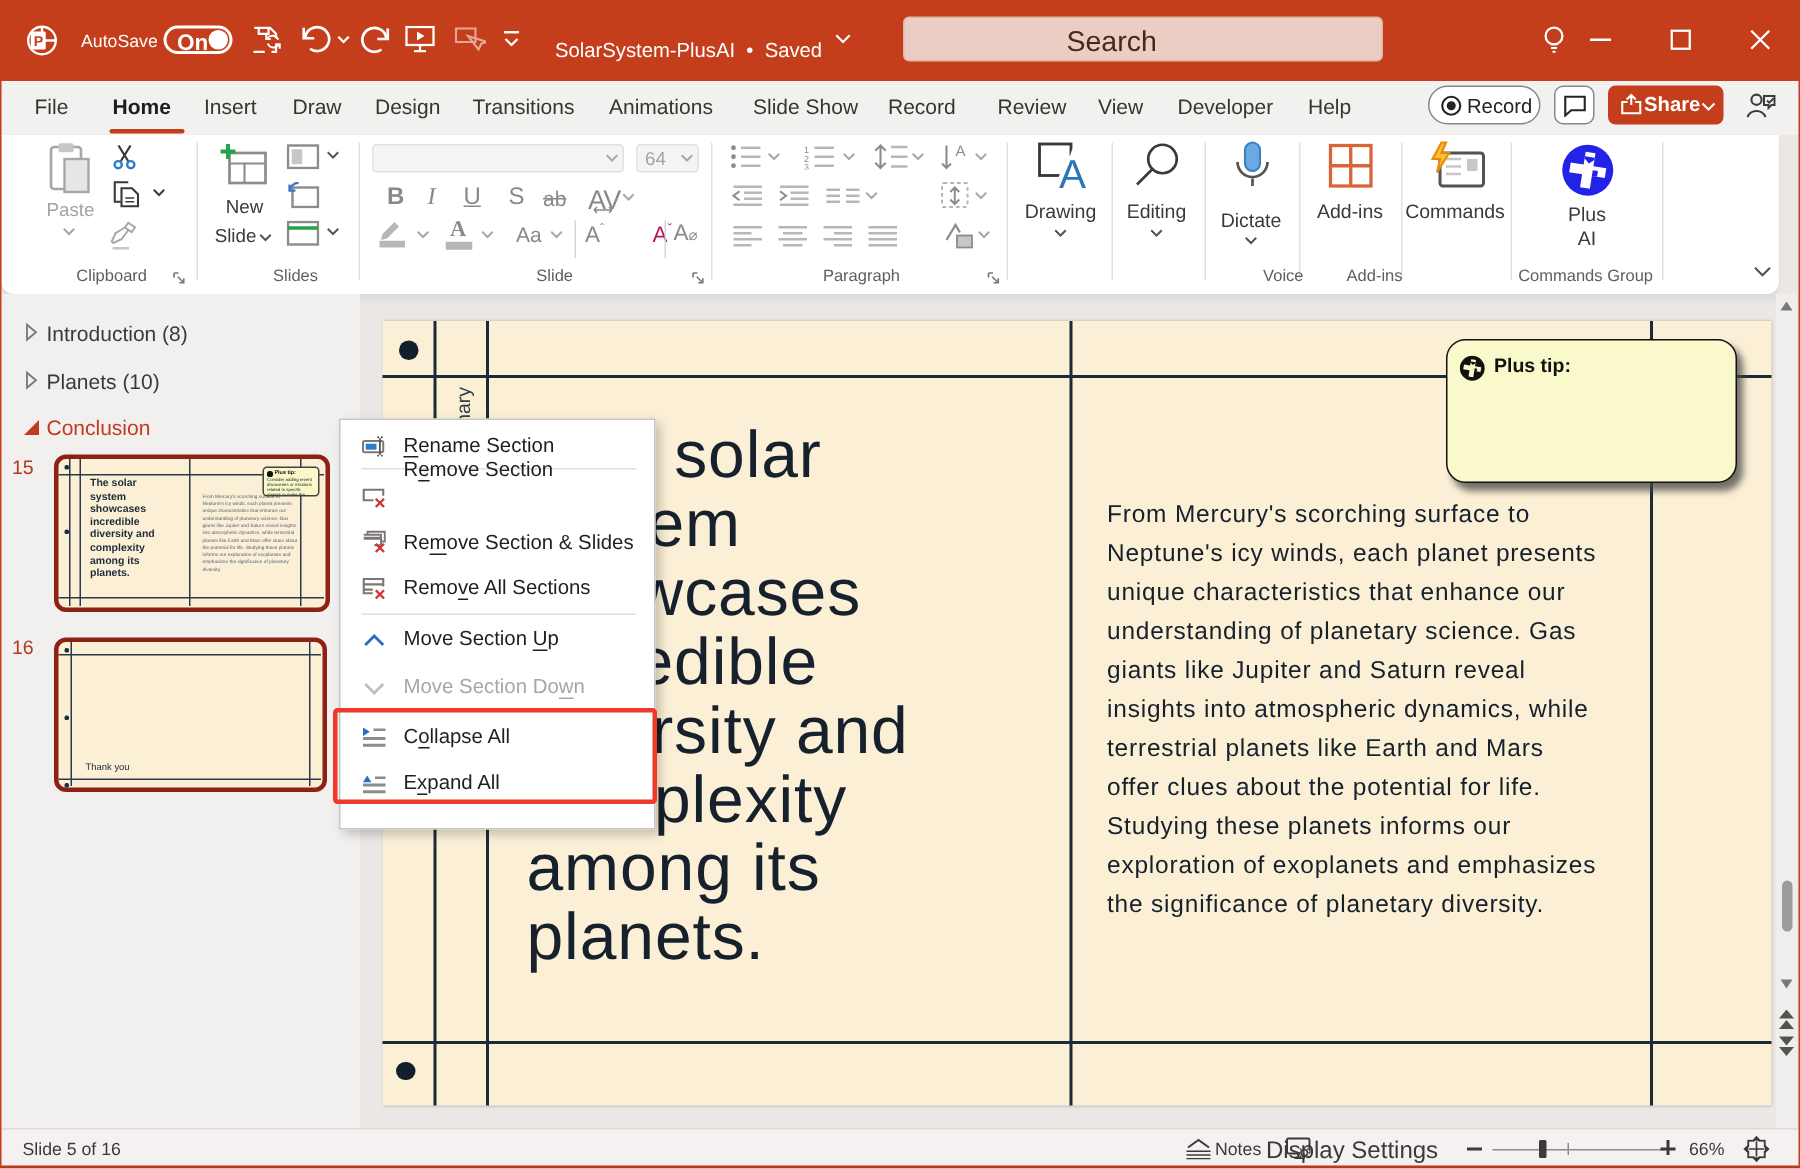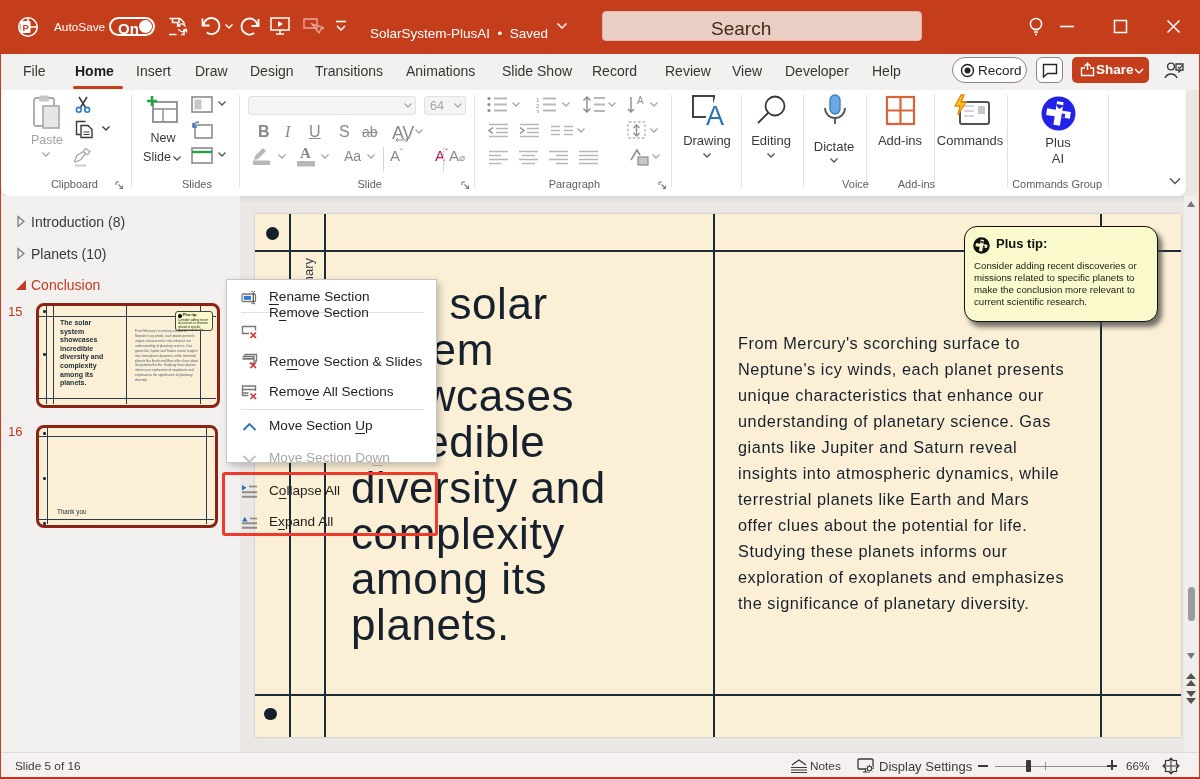--- a/index.html
+++ b/index.html
@@ -37,21 +37,21 @@
 #num15, #num16 { position:absolute; left:8px; font-size:13px; color:#B33B22; }
 .thumb { position:absolute; left:36px; background:#FBEFD5; border:3.5px solid #8D2114; border-radius:8px; }
 
 #canvas { position:absolute; left:240px; top:196px; width:944px; height:556px; background:linear-gradient(#DCDAD8 0px, #EAE7E5 8px, #EAE7E5 100%); }
 #slide { position:absolute; left:255px; top:214px; width:926px; height:523px; background:#FBEFD5; box-shadow:0 0 2px rgba(0,0,0,0.25); }
 .sline { position:absolute; background:#1C2B39; }
 #heading { position:absolute; left:351px; top:281px; font-size:44px; line-height:45.9px; color:#16212D; letter-spacing:0.6px; }
 #para { position:absolute; left:738px; top:330px; font-size:16.3px; line-height:26px; color:#16212D; letter-spacing:0.55px; }
 #tipbox { position:absolute; left:964px; top:226px; width:194px; height:96px; background:#F9F9CB; border:1.5px solid #111; border-radius:13px; box-shadow:4px 5px 5px rgba(70,70,70,0.75); }
 
-#menu { position:absolute; left:226px; top:279px; width:211px; height:184px; background:#fff; border:1px solid #C8C6C4; box-shadow:3px 3px 7px rgba(0,0,0,0.22); }
+#menu { position:absolute; left:226px; top:279px; width:211px; height:274px; background:#fff; border:1px solid #C8C6C4; box-shadow:3px 3px 7px rgba(0,0,0,0.22); }
 .mi { position:absolute; left:42px; font-size:13.6px; color:#201F1E; white-space:nowrap; }
 .mi u { text-underline-offset:2.5px; text-decoration-thickness:1px; }
 .msep { position:absolute; left:14px; width:183px; height:1px; background:#E1DFDD; }
 .micon { position:absolute; left:14px; width:17px; height:17px; }
 #redrect { position:absolute; left:222px; top:472px; width:216px; height:64px; border:3.5px solid #EE392B; border-radius:3px; }
 
 #statusbar { position:absolute; left:0; top:752px; width:1200px; height:25px; background:#F4F1F0; border-top:1px solid #DDDAD8; font-size:12px; color:#3B3A39; }
 #winborder { position:absolute; left:0; top:0; width:1200px; height:779px; border-left:1.5px solid #C43E1C; border-right:1.5px solid #C43E1C; border-bottom:2.5px solid #B83A1E; pointer-events:none; }
 #scrollcol { position:absolute; left:1184px; top:196px; width:14px; height:556px; background:#F0EEEC; }
 </style>
@@ -489,21 +489,20 @@
 <div id="tipbox">
   <svg class="abs" style="left:8px;top:9.5px" width="17" height="17" viewBox="0 0 35 35">
     <circle cx="17.5" cy="17.5" r="17" fill="#111"></circle>
     <g transform="rotate(9 17.5 17.5)">
       <path d="M14.2 5.5 h6.6 v8.7 h8.7 v6.6 h-8.7 v8.7 h-6.6 v-8.7 h-8.7 v-6.6 h8.7 z" fill="#F9F9CB"></path>
       <path d="M14.2 10 l3.3 3 l3.3 -3 v-1.5 h-6.6 z" fill="#111"></path>
       <path d="M20.8 17 h3.5 v3.8 h-3.5 z" fill="#111"></path>
     </g>
   </svg>
   <div class="abs" style="left:31px;top:9px;font-size:13px;font-weight:700;color:#111">Plus tip:</div>
-  <div class="abs" style="left:9px;top:33px;font-size:9.7px;line-height:12.1px;color:#1a1a1a;width:180px">Consider adding recent discoveries or<br>missions related to specific planets to<br>make the conclusion more relevant to<br>current scientific research.</div>
 </div>
 <div id="scrollcol"></div>
 
 <svg class="abs" style="left:1186px;top:200px" width="10" height="8" viewBox="0 0 10 8">
     <path d="M5 1 l4 6 h-8 z" fill="#7A7876"></path>
   </svg>
 <div class="abs" style="left:1187.5px;top:587px;width:7px;height:34px;background:#9D9B99;border-radius:3.5px"></div>
 <svg class="abs" style="left:1186px;top:652px" width="10" height="8" viewBox="0 0 10 8">
     <path d="M5 7 l4 -6 h-8 z" fill="#7A7876"></path>
   </svg>
@@ -571,21 +570,21 @@
   <path d="M2 9.5 h16 M2 12 h16 M2 14.5 h16" stroke="#3B3A39" stroke-width="1.1"></path>
 </svg>
 <div class="abs" style="left:810px;top:759px;font-size:11.8px;color:#3B3A39">Notes</div>
 <svg class="abs" style="left:857px;top:757px" width="19" height="17" viewBox="0 0 19 17">
   <rect x="1" y="2" width="15" height="10" rx="1" fill="none" stroke="#3B3A39" stroke-width="1.3"></rect>
   <path d="M6 15 h6 M8.5 12 v3" stroke="#3B3A39" stroke-width="1.2"></path>
   <circle cx="12.5" cy="11.5" r="3.6" fill="#F4F1F0"></circle>
   <circle cx="12.5" cy="11.5" r="2.2" fill="none" stroke="#3B3A39" stroke-width="1.1"></circle>
   <path d="M12.5 8.6 v-1 M12.5 14.4 v1 M9.6 11.5 h-1 M15.4 11.5 h1 M10.4 9.4 l-.7 -.7 M14.6 9.4 l.7 -.7 M10.4 13.6 l-.7 .7 M14.6 13.6 l.7 .7" stroke="#3B3A39" stroke-width="1"></path>
 </svg>
-<div class="abs" style="left:879px;top:759px;font-size:13px;color:#3B3A39">Display Settings</div>
+<div class="abs" style="left:844px;top:759px;font-size:16px;color:#3B3A39">Display Settings</div>
 <div class="abs" style="left:978px;top:765px;width:10px;height:1.6px;background:#3B3A39"></div>
 <div class="abs" style="left:995px;top:765.5px;width:115px;height:1.2px;background:#8E8C8A"></div>
 <div class="abs" style="left:1045px;top:762px;width:1.2px;height:8px;background:#8E8C8A"></div>
 <div class="abs" style="left:1026px;top:760px;width:5px;height:12px;background:#3B3A39;border-radius:1px"></div>
 <div class="abs" style="left:1107px;top:765px;width:10px;height:1.6px;background:#3B3A39"></div>
 <div class="abs" style="left:1102px;top:760.2px;width:1.6px;height:10px;background:#3B3A39;margin-left:9.2px"></div>
 <div class="abs" style="left:1126px;top:759px;font-size:11.8px;color:#3B3A39">66%</div>
 <svg class="abs" style="left:1162px;top:757px" width="18" height="18" viewBox="0 0 18 18">
   <rect x="3.5" y="3.5" width="11" height="11" fill="none" stroke="#3B3A39" stroke-width="1.2"></rect>
   <path d="M9 1 v16 M1 9 h16" stroke="#F4F1F0" stroke-width="2.6"></path>

